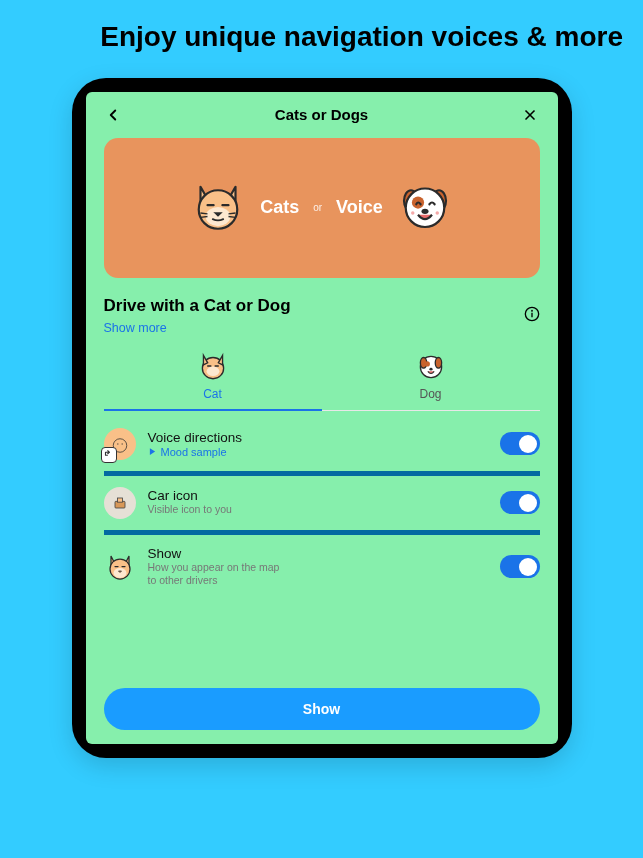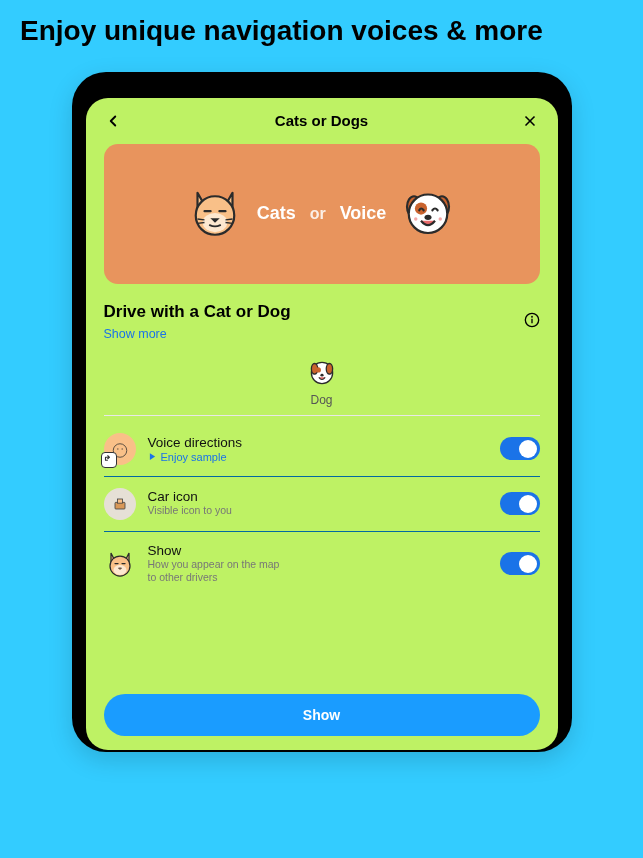--- a/index.html
+++ b/index.html
@@ -4,45 +4,44 @@
 <style>
   * { box-sizing: border-box; margin: 0; padding: 0; }
   body {
     background: #33ccff;
     font-family: -apple-system, BlinkMacSystemFont, "Segoe UI", Helvetica, Arial, sans-serif;
     width: 643px;
     height: 858px;
     overflow: hidden;
   }
   .promo-title {
-    text-align: left;
+    text-align: right;
     font-weight: 800;
     font-size: 28px;
     color: #000;
-    padding: 14px 20px 24px;
+    padding: 20px 20px 24px;
     line-height: 1.2;
   }
   .device {
     width: 500px;
     height: 680px;
     margin: 0 auto;
     background: #000;
     border-radius: 34px;
     padding: 14px;
     box-shadow: 0 8px 24px rgba(0,0,0,0.15);
   }
   .screen {
-    background: #bef264;
+    background: #86efac;
     width: 100%;
     height: 100%;
-    border-radius: 22px;
+    border-radius: 6px;
     overflow: hidden;
     display: flex;
     flex-direction: column;
-    margin-top: 12px;
   }
   .header {
     display: flex;
     align-items: center;
     justify-content: space-between;
     padding: 14px 18px;
     font-size: 15px;
     font-weight: 600;
   }
   .header .icon { width: 18px; height: 18px; display:flex; align-items:center; justify-content:center; }
@@ -57,39 +56,39 @@
     background: #e8945d;
     border-radius: 14px;
     height: 140px;
     display: flex;
     align-items: center;
     justify-content: center;
     gap: 14px;
     margin-bottom: 18px;
   }
   .banner-label { color: #fff; font-weight: 800; font-size: 18px; }
-  .banner-or { color: #fff; font-size: 16px; font-weight: 700; opacity: 0.85; }
+  .banner-or { color: #fff; font-size: 10px; font-weight: 400; opacity: 0.85; }
   .section-head { display:flex; align-items:center; justify-content:space-between; }
   .section-title { font-weight: 800; font-size: 17px; }
   .section-sub { font-size: 12.5px; color: #333; margin-top: 3px; }
   .show-more { color: #1a73e8; font-size: 12.5px; margin-top: 5px; cursor:pointer; }
   .tabs { display: flex; margin-top: 14px; border-bottom: 1px solid #e8e8e8; }
   .tab { flex:1; text-align:center; padding-bottom: 8px; cursor:pointer; }
   .tab-icon { width: 34px; height: 34px; margin: 0 auto 4px; }
   .tab-label { font-size: 12px; color: #555; }
   .tab.active .tab-label { color: #1a73e8; font-weight: 500; }
   .tab.active { border-bottom: 2.5px solid #1a73e8; margin-bottom: -1px; }
 
   .settings { margin-top: 6px; }
   .row {
     display: flex;
     align-items: center;
     gap: 12px;
     padding: 11px 0;
-    border-bottom: 1px solid #0369a1;
+    border-bottom: 5px solid #0369a1;
   }
   .row:last-child { border-bottom: none; }
   .row-icon {
     width: 32px; height: 32px; border-radius: 50%;
     display:flex; align-items:center; justify-content:center;
     flex-shrink: 0;
   }
   .row-body { flex: 1; }
   .row-title { font-size: 13.5px; font-weight: 500; color: #111; }
   .row-sub { font-size: 10.5px; color: #777; line-height: 1.3; }
@@ -192,20 +191,33 @@
         <span class="info-icon">
           <svg width="16" height="16" viewBox="0 0 24 24" fill="none" stroke="#000" stroke-width="2">
               <circle cx="12" cy="12" r="10"></circle>
               <line x1="12" y1="10" x2="12" y2="17"></line>
               <circle cx="12" cy="7" r="0.5" fill="#000"></circle>
             </svg>
         </span>
       </div>
 
       <div class="tabs">
+        <div class="tab active">
+          <div class="tab-icon">
+            <svg width="34" height="34" viewBox="0 0 64 64">
+              <circle cx="32" cy="36" r="20" fill="#f9c088" stroke="#2b2b2b" stroke-width="2.5"></circle>
+              <path d="M14 12 L22 26 L14 30 Z" fill="#f9c088" stroke="#2b2b2b" stroke-width="2.5"></path>
+              <path d="M50 12 L42 26 L50 30 Z" fill="#f9c088" stroke="#2b2b2b" stroke-width="2.5"></path>
+              <ellipse cx="32" cy="42" rx="12" ry="9" fill="#fde8d0"></ellipse>
+              <line x1="22" y1="32" x2="28" y2="32" stroke="#2b2b2b" stroke-width="2.5" stroke-linecap="round"></line>
+              <line x1="36" y1="32" x2="42" y2="32" stroke="#2b2b2b" stroke-width="2.5" stroke-linecap="round"></line>
+            </svg>
+          </div>
+          <div class="tab-label">Cat</div>
+        </div>
         <div class="tab">
           <div class="tab-icon">
             <svg width="34" height="34" viewBox="0 0 64 64">
               <circle cx="32" cy="34" r="20" fill="#fff" stroke="#2b2b2b" stroke-width="2.5"></circle>
               <ellipse cx="18" cy="26" rx="6" ry="10" fill="#c9632e" stroke="#2b2b2b" stroke-width="2.5"></ellipse>
               <ellipse cx="46" cy="26" rx="6" ry="10" fill="#c9632e" stroke="#2b2b2b" stroke-width="2.5"></ellipse>
               <circle cx="25" cy="28" r="5" fill="#c9632e"></circle>
               <ellipse cx="32" cy="38" rx="3" ry="2.5" fill="#2b2b2b"></ellipse>
               <path d="M26 42 Q32 50 38 42" fill="#e86a6a" stroke="#2b2b2b" stroke-width="2"></path>
             </svg>
@@ -228,21 +240,21 @@
                   <polyline points="10 2 14 6 10 10"></polyline>
                 </svg>
             </span>
           </div>
           <div class="row-body">
             <div class="row-title">Voice directions</div>
             <div class="play-sample">
               <svg width="9" height="9" viewBox="0 0 24 24" fill="#1a73e8">
                   <polygon points="5,3 19,12 5,21"></polygon>
                 </svg>
-              <span>Enjoy sample</span>
+              <span>Mood sample</span>
             </div>
           </div>
           <div class="toggle"></div>
         </div>
 
         <div class="row">
           <div class="row-icon" style="background:#e6e0d6;">
             <svg width="20" height="20" viewBox="0 0 24 24">
                 <rect x="6" y="10" width="12" height="8" rx="1" fill="#d89858" stroke="#444" stroke-width="1"></rect>
                 <rect x="9" y="6" width="6" height="5" fill="#f9c088" stroke="#444" stroke-width="1"></rect>

